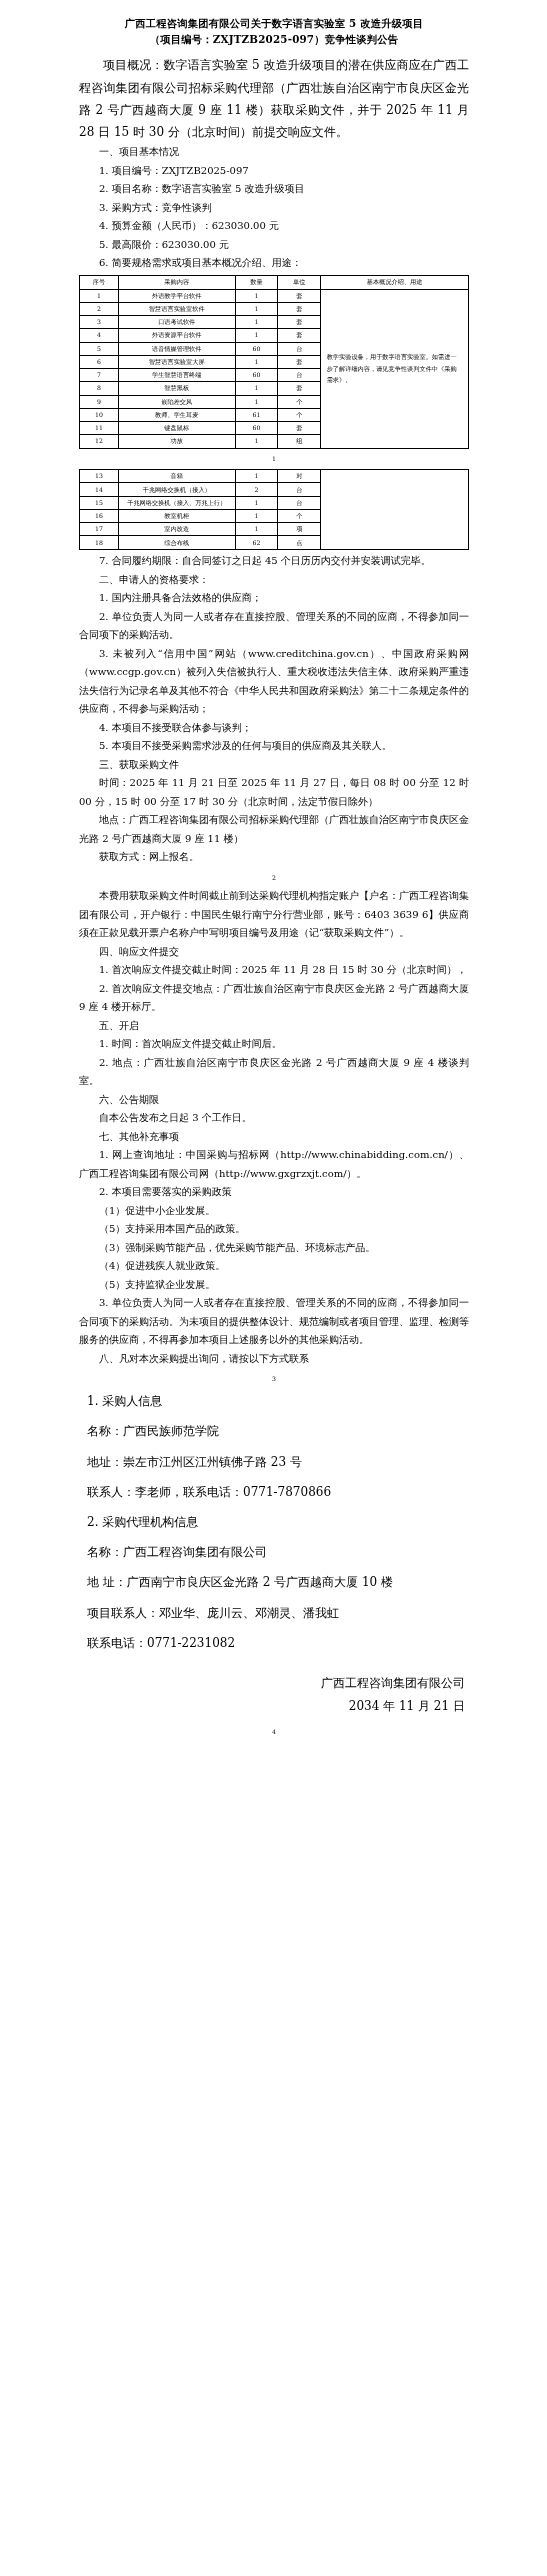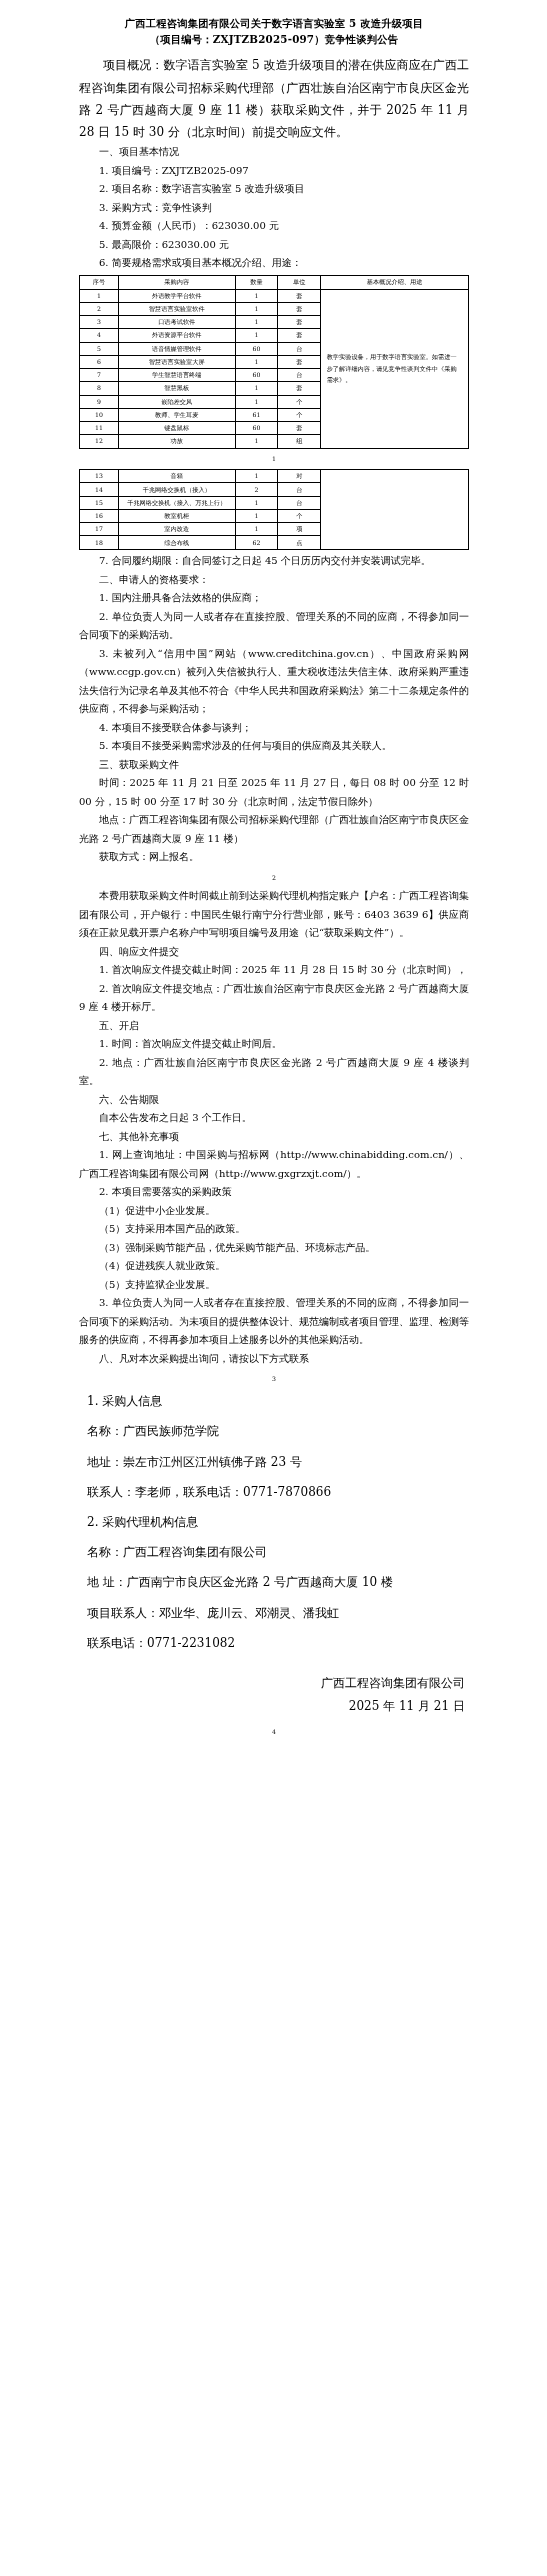--- a/index.html
+++ b/index.html
@@ -306,20 +306,20 @@
       <p>联系人：李老师，联系电话：0771-7870866</p>
       <p>2. 采购代理机构信息</p>
       <p>名称：广西工程咨询集团有限公司</p>
       <p>地    址：广西南宁市良庆区金光路 2 号广西越商大厦 10 楼</p>
       <p>项目联系人：邓业华、庞川云、邓潮灵、潘我虹</p>
       <p>联系电话：0771-2231082</p>
     </div>
 
     <div class="sign-block">
       <div>广西工程咨询集团有限公司</div>
-      <div>2025 年 11 月 21 日</div>
+      <div>2034 年 11 月 21 日</div>
     </div>
 
   </div>
 
   <div class="foot-num">4</div>
 </div>
 
 
 </body></html>

